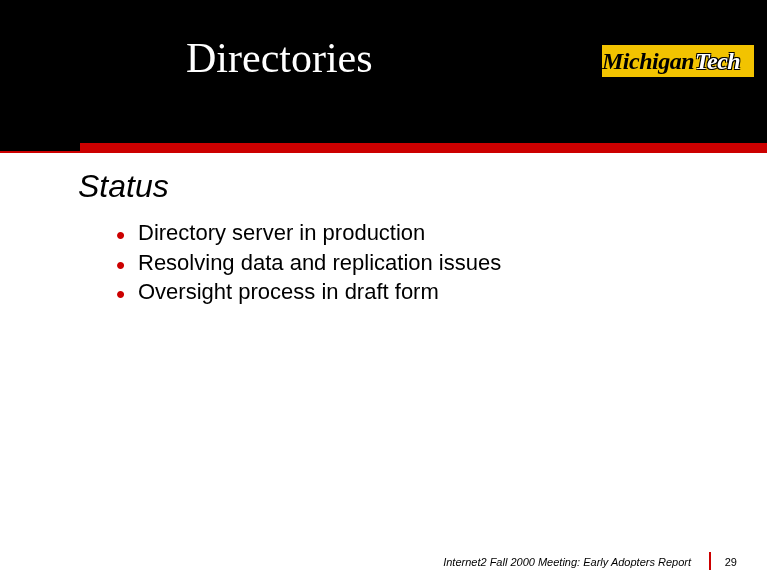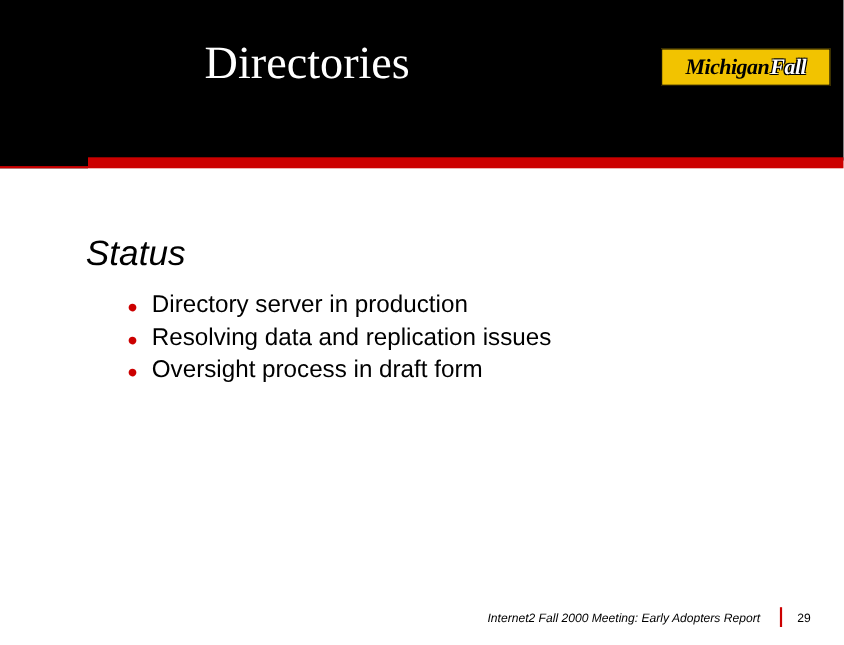--- a/index.html
+++ b/index.html
@@ -101,25 +101,25 @@
     position: absolute;
     top: 44px;
     right: 12px;
     width: 154px;
     height: 34px;
     background: #f2c300;
     border: 1px solid #000;
     box-sizing: border-box;
     display: flex;
     align-items: center;
-    justify-content: center;
+    justify-content: flex-start;
     font-family: "Times New Roman", Times, serif;
     font-weight: bold;
     font-style: italic;
-    font-size: 20px;
+    font-size: 24px;
     letter-spacing: -0.5px;
   }
   .mtu-michigan {
     color: #000000;
   }
   .mtu-tech {
     color: #ffffff;
     text-shadow: -1px -1px 0 #000, 1px -1px 0 #000, -1px 1px 0 #000, 1px 1px 0 #000;
     margin-left: 1px;
   }
@@ -128,21 +128,20 @@
     top: 168px;
     left: 78px;
     right: 40px;
   }
   .subtitle {
     font-family: Arial, sans-serif;
     font-style: italic;
     font-size: 32px;
     color: #000000;
     margin-bottom: 14px;
-    margin-top: 44px;
   }
   ul.bullets {
     list-style: none;
     padding: 0;
     margin: 0 0 0 38px;
   }
   ul.bullets li {
     position: relative;
     font-family: Arial, sans-serif;
     font-size: 22px;
@@ -199,21 +198,21 @@
 
 <div class="slide">
 
   <div class="header">
 
 
     <div class="title">Directories</div>
 
     <div class="mtu-logo">
       <span class="mtu-michigan">Michigan</span>
-        <span class="mtu-tech">Fall</span>
+        <span class="mtu-tech">Tech</span>
     </div>
   </div>
 
   <div class="red-bar">
     <div class="red-left"></div>
     <div class="red-right"></div>
   </div>
 
   <div class="content">
     <div class="subtitle">Status</div>

